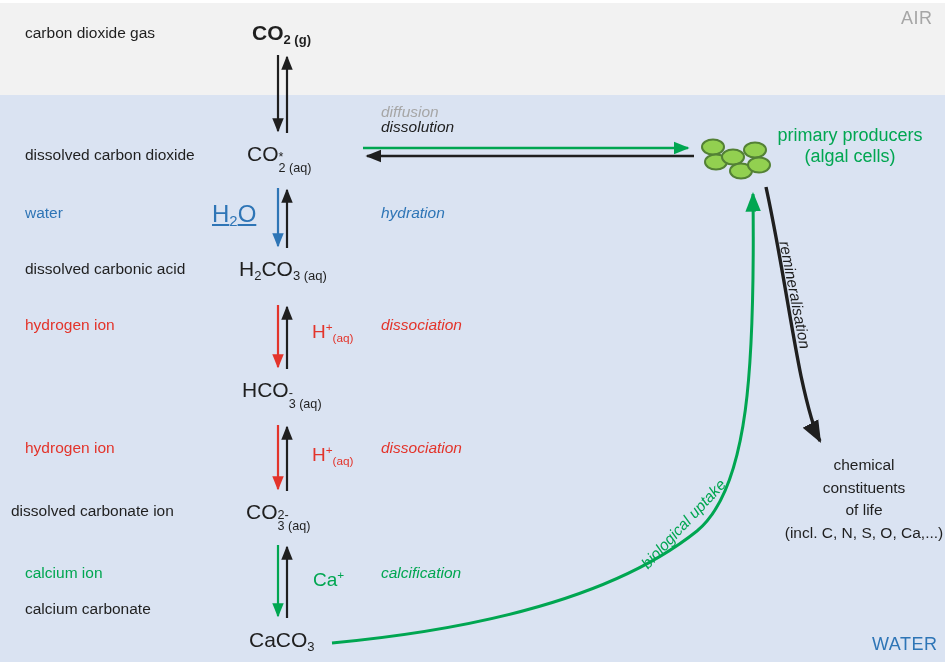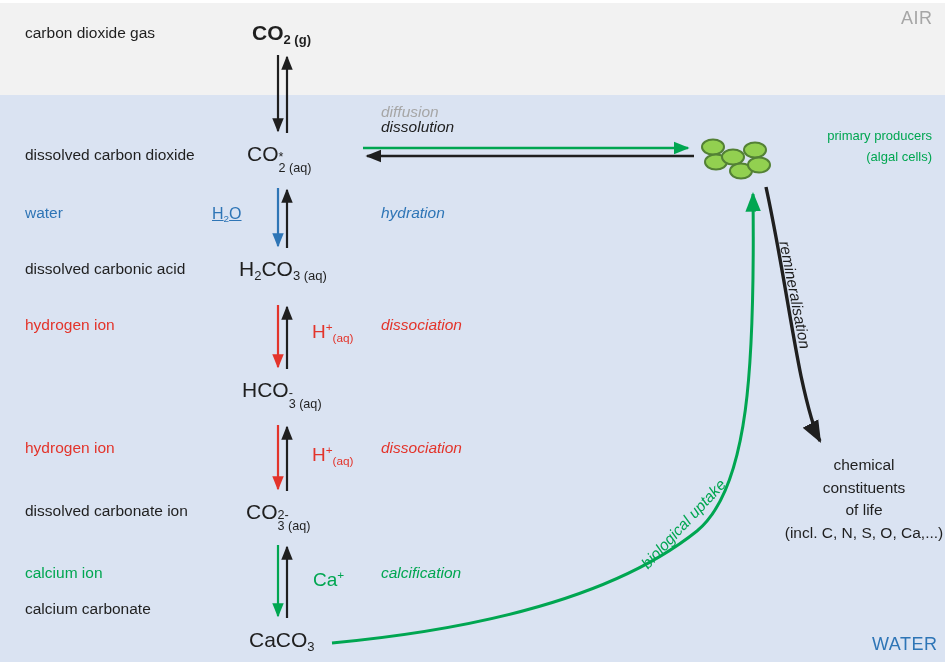--- a/index.html
+++ b/index.html
@@ -17,21 +17,21 @@
   .formula .sub { font-size:0.62em; vertical-align:-0.28em; }
   .formula .stk { display:inline-block; vertical-align:-0.52em; line-height:0.85; text-align:left; }
   .stk span { display:block; font-size:0.60em; }
   .region { position:absolute; font-size:18px; letter-spacing:0.5px; }
   .c-gray  { color:var(--gray); }
   .c-blue  { color:var(--blue); }
   .c-red   { color:var(--red); }
   .c-green { color:var(--green); }
   #photosynthesis-label { left:523px; top:124px; width:172px; text-align:center; }
   #producers-label { position:absolute; left:768px; top:125px; width:164px; }
-  #producers-label div { font-size:13px; line-height:21px; text-align:right; }
+  #producers-label div { font-size:18px; line-height:21px; text-align:center; }
   #constituents-label { position:absolute; left:778px; top:454px; width:172px; }
   #constituents-label div { font-size:15.5px; line-height:22.5px; text-align:center; }
   #bio-uptake-label { position:absolute; left:626px; top:514px; transform:rotate(-47deg); }
   #remin-label { position:absolute; left:740px; top:285px; transform:rotate(79deg); }
   #arrow-layer { position:absolute; left:0; top:0; }
 </style>
 </head>
 <body>
 
 <div id="canvas">
@@ -89,21 +89,21 @@
 
   <div class="region c-gray" style="left:901px; top:8px;">AIR</div>
   <div class="region c-blue" style="left:872px; top:634px;">WATER</div>
 
   <div class="lbl" style="left:25px; top:23px;">carbon dioxide gas</div>
   <div class="lbl" style="left:25px; top:145px;">dissolved carbon dioxide</div>
   <div class="lbl c-blue" style="left:25px; top:203px;">water</div>
   <div class="lbl" style="left:25px; top:259px;">dissolved carbonic acid</div>
   <div class="lbl c-red" style="left:25px; top:315px;">hydrogen ion</div>
   <div class="lbl c-red" style="left:25px; top:438px;">hydrogen ion</div>
-  <div class="lbl" style="left:25px; top:501px;">dissolved carbonate ion</div>
+  <div class="lbl" style="left:11px; top:501px;">dissolved carbonate ion</div>
   <div class="lbl c-green" style="left:25px; top:563px;">calcium ion</div>
   <div class="lbl" style="left:25px; top:599px;">calcium carbonate</div>
 
   <div class="formula" style="left:252px; top:19px;font-weight:bold;">
     <span>CO</span><span class="sub">2 (g)</span>
   </div>
   <div class="formula" style="left:247px; top:140px;">
     <span>CO</span><span class="stk"><span>*</span><span>2 (aq)</span></span>
   </div>
   <div class="formula" style="left:239px; top:255px;">
@@ -112,21 +112,21 @@
   <div class="formula" style="left:242px; top:376px;">
     <span>HCO</span><span class="stk"><span>-</span><span>3 (aq)</span></span>
   </div>
   <div class="formula" style="left:246px; top:498px;">
     <span>CO</span><span class="stk"><span>2-</span><span>3 (aq)</span></span>
   </div>
   <div class="formula" style="left:249px; top:626px;">
     <span>CaCO</span><span class="sub">3</span>
   </div>
 
-  <div class="formula c-blue" style="left:212px; top:200px; font-size:16px;text-decoration:underline;">
+  <div class="formula c-blue" style="left:212px; top:200px; font-size:24px;text-decoration:underline;">
     <span>H</span><span class="sub">2</span><span>O</span>
   </div>
   <div class="formula c-red" style="left:312px; top:313px; font-size:19px;">
     <span>H</span><sup style="font-size:0.62em;">+</sup><span class="sub">(aq)</span>
   </div>
   <div class="formula c-red" style="left:312px; top:436px; font-size:19px;">
     <span>H</span><sup style="font-size:0.62em;">+</sup><span class="sub">(aq)</span>
   </div>
   <div class="formula c-green" style="left:313px; top:561px; font-size:19px;">
     <span>Ca</span><sup style="font-size:0.62em;">+</sup>

